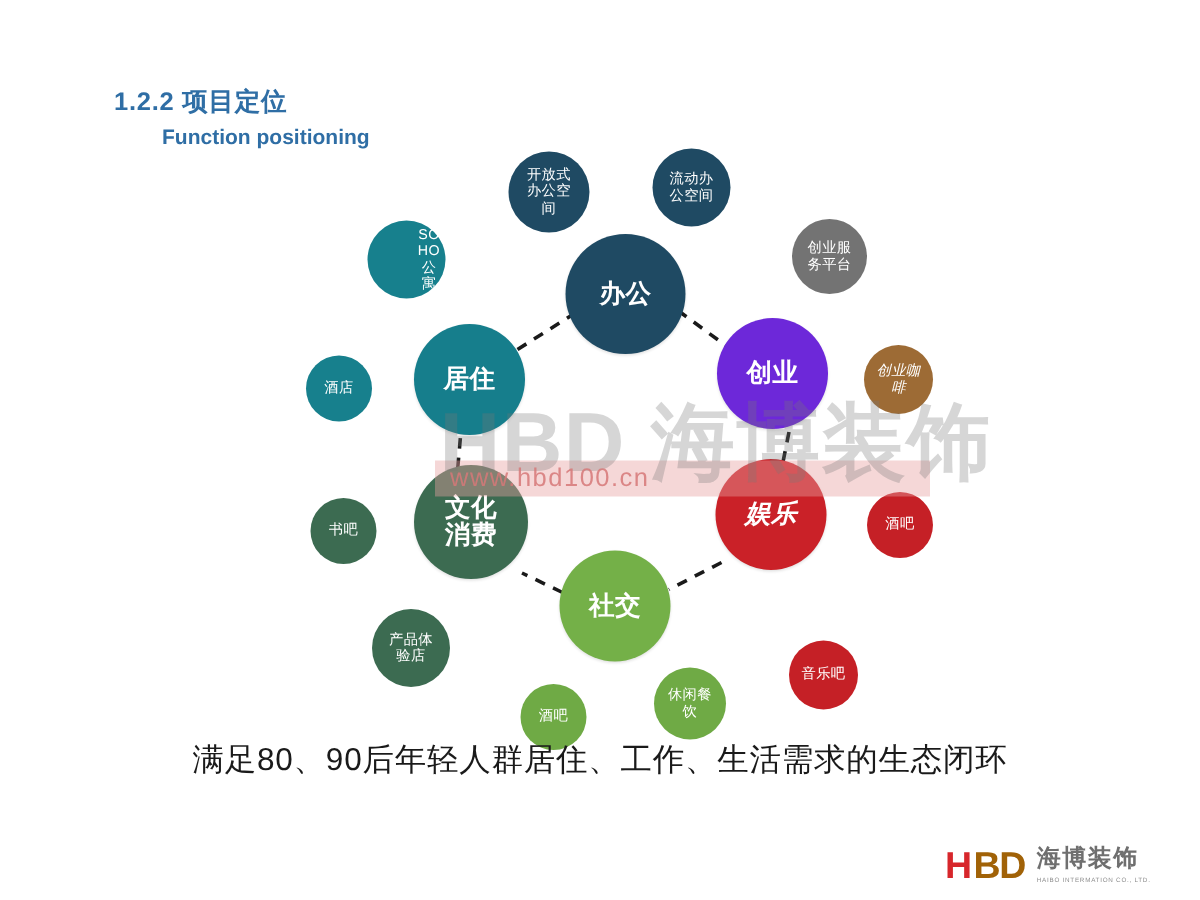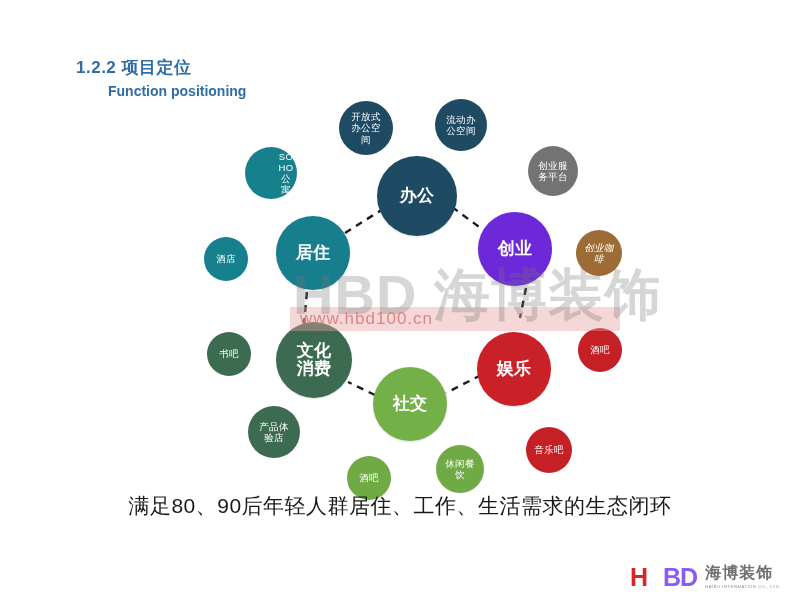--- a/index.html
+++ b/index.html
@@ -189,24 +189,24 @@
   #logo-h {
     font-size: 25px;
     font-weight: bold;
     color: #d7262b;
     line-height: 1;
     letter-spacing: -1px;
   }
   #logo-bd {
     font-size: 25px;
     font-weight: bold;
-    color: #8b5cf6;
+    color: #a16207;
     line-height: 1;
     letter-spacing: -1px;
-    margin-left: 16px;
+    margin-left: 2px;
   }
   #logo-cn-wrap {
     margin-left: 8px;
     display: flex;
     flex-direction: column;
     justify-content: flex-start;
   }
   #logo-cn {
     font-size: 16px;
     font-weight: bold;
@@ -285,24 +285,24 @@
         </div>
         <div class="node hub" style="left: 377px; top: 156px; width: 80px; height: 80px; background: rgb(31, 74, 99);">
           <span>办公</span>
         </div>
         <div class="node hub" style="left: 478px; top: 212px; width: 74px; height: 74px; background: #6d28d9;">
           <span>创业</span>
         </div>
         <div class="node hub" style="left: 276px; top: 216px; width: 74px; height: 74px; background: rgb(22, 126, 140);">
           <span>居住</span>
         </div>
-        <div class="node hub" style="left: 477px; top: 332px; width: 74px; height: 74px; background: rgb(202, 33, 40);">
+        <div class="node hub" style="left: 477px; top: 306px; width: 74px; height: 74px; background: rgb(202, 33, 40); font-style: italic;">
           <span>娱乐</span>
         </div>
-        <div class="node hub" style="left: 276px; top: 322px; width: 76px; height: 76px; background: rgb(60, 107, 81);">
+        <div class="node hub" style="left: 276px; top: 310px; width: 76px; height: 76px; background: rgb(60, 107, 81);">
           <span>
             <div>文化</div>
             <div>消费</div>
           </span>
         </div>
         <div class="node hub" style="left: 373px; top: 367px; width: 74px; height: 74px; background: rgb(116, 176, 72);">
           <span>社交</span>
         </div>
       </div>
 

